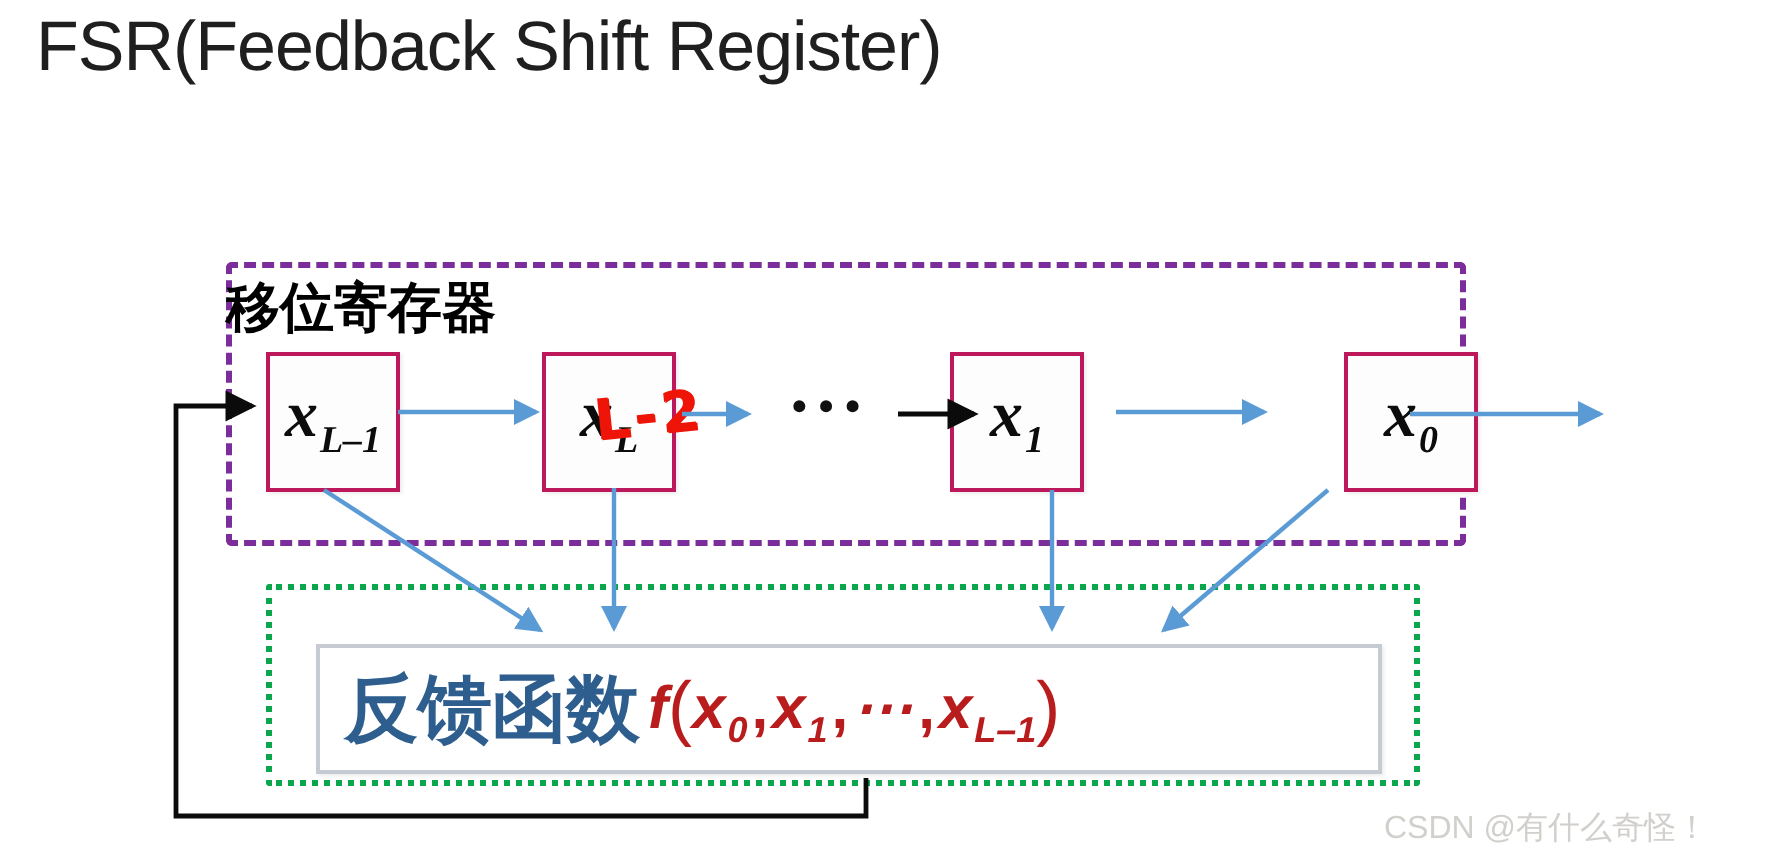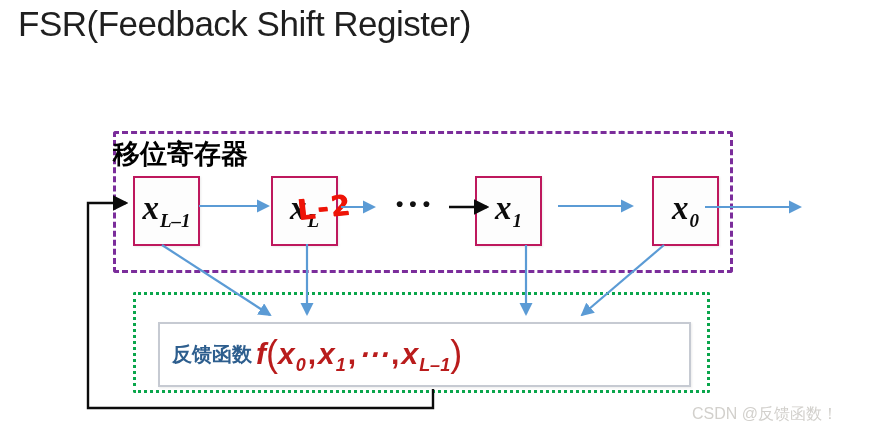--- a/index.html
+++ b/index.html
@@ -35,42 +35,42 @@
   }
   .cell .lbl {
     font-family:"Liberation Serif","DejaVu Serif",serif;
     font-style:italic; font-weight:700; font-size:33px; color:#0c0c0c;
     line-height:1;
   }
   .cell .lbl sub { font-size:19px; line-height:1; margin-left:1px; }
   .cell-0 { left:133px; }
   .cell-1 { left:271px; }
   .cell-2 { left:475px; }
-  .cell-3 { left:652px; }
+  .cell-3 { left:672px; }
   .dots {
     position:absolute; left:389px; top:192px; width:54px; text-align:center;
     font-size:21px; font-weight:700; letter-spacing:6px; color:#111;
   }
   .red-note {
     position:absolute; left:297px; top:191px;
     font-family:"DejaVu Sans",sans-serif;
     font-size:28px; font-weight:700; color:#ee1407;
     transform:rotate(-6deg); letter-spacing:2px;
     text-shadow:0.6px 0.6px 0 #ee1407;
   }
   
   .fn-box {
     position:absolute; left:158px; top:322px; width:533px; height:65px;
     background:#ffffff; border:2px solid #c6cad2;
     box-shadow:1px 1px 2px rgba(0,0,0,0.08);
     display:flex; align-items:center; padding-left:12px; box-sizing:border-box;
   }
   .fn-cn {
     font-family:"Liberation Serif","DejaVu Serif",serif;
-    font-size:20px; font-weight:700; color:#2D5E8E; margin-right:4px;
+    font-size:37px; font-weight:700; color:#2D5E8E; margin-right:4px;
     white-space:nowrap;
   }
   .formula {
     font-family:Liberation Sans, sans-serif;
     font-size:30px; font-weight:700; color:#b91c1c; white-space:nowrap;
   }
   .formula i { font-style:italic; }
   .formula sub { font-size:18px; font-style:italic; margin-left:1px; }
   .formula .paren { font-weight:400; font-size:36px; vertical-align:-2px; }
   .formula .comma { margin:0 2px; }
@@ -107,21 +107,21 @@
 
   <div class="dots">•••</div>
 
   <div class="red-note">L-2</div>
 
   <div class="fn-box">
     <span class="fn-cn">反馈函数</span>
     <span class="formula"><i>f</i><span class="paren">(</span><i>x</i><sub>0</sub><span class="comma">,</span><i>x</i><sub>1</sub><span class="comma">,</span><i>⋯</i><sub></sub><span class="comma">,</span><i>x</i><sub>L–1</sub><span class="paren">)</span></span>
   </div>
 
-  <div class="watermark">CSDN @反馈函数！</div>
+  <div class="watermark">CSDN @有什么奇怪！</div>
 
   <svg class="wires" width="894" height="433" viewBox="0 0 894 433">
     <defs>
       <marker id="ab" viewBox="0 0 10 10" refX="8.5" refY="5" markerWidth="6" markerHeight="6" orient="auto-start-reverse">
         <path d="M0,0 L10,5 L0,10 z" fill="#5B9BD5"></path>
       </marker>
       <marker id="ak" viewBox="0 0 10 10" refX="8.5" refY="5" markerWidth="6.5" markerHeight="6.5" orient="auto-start-reverse">
         <path d="M0,0 L10,5 L0,10 z" fill="#0b0b0b"></path>
       </marker>
     </defs>

